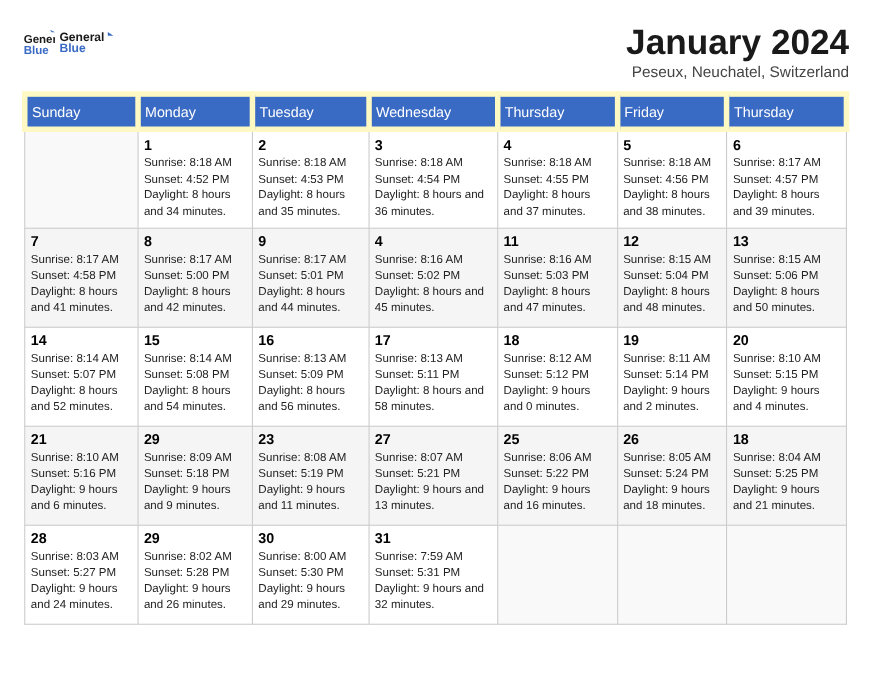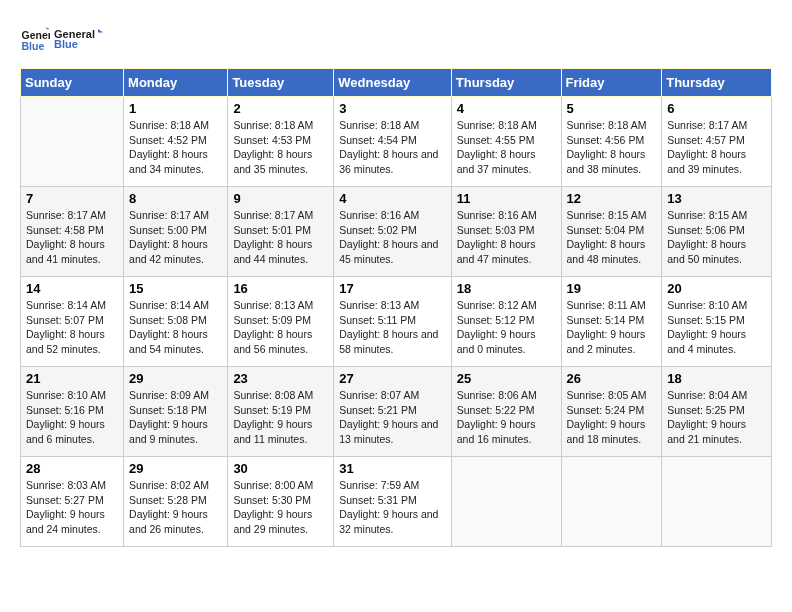--- a/index.html
+++ b/index.html
@@ -43,22 +43,22 @@
       font-size: 11px;
     }
     thead tr {
       background-color: #3a6bc4;
       color: #fff;
     }
     thead th {
       padding: 6px 4px;
       text-align: left;
       font-size: 13px;
-      font-weight: bold;
-      border: 1px solid #fef9c3;
+      font-weight: normal;
+      border: 5px solid #fef9c3;
     }
     tbody tr {
       vertical-align: top;
     }
     tbody td {
       border: 1px solid #ccc;
       padding: 4px 5px;
       min-height: 70px;
       height: 90px;
     }
@@ -95,20 +95,24 @@
     <div>
       <div style="display:flex;align-items:center;gap:2px;">
         <svg width="50" height="38" viewBox="0 0 100 50">
           <text x="0" y="22" font-size="22" font-weight="bold" fill="#1a1a1a" font-family="Arial">General</text>
           <text x="0" y="42" font-size="22" font-weight="bold" fill="#3a6bc4" font-family="Arial">Blue</text>
           <polygon points="88,5 98,12 88,12" fill="#3a6bc4"></polygon>
         </svg>
       </div>
     </div>
   </div>
+  <div class="title-block">
+    <h1>January 2024</h1>
+    <p>Peseux, Neuchatel, Switzerland</p>
+  </div>
 </div>
 
 <table>
   <thead>
     <tr>
     <th>Sunday</th>
         <th>Monday</th>
         <th>Tuesday</th>
         <th>Wednesday</th>
         <th>Thursday</th>

